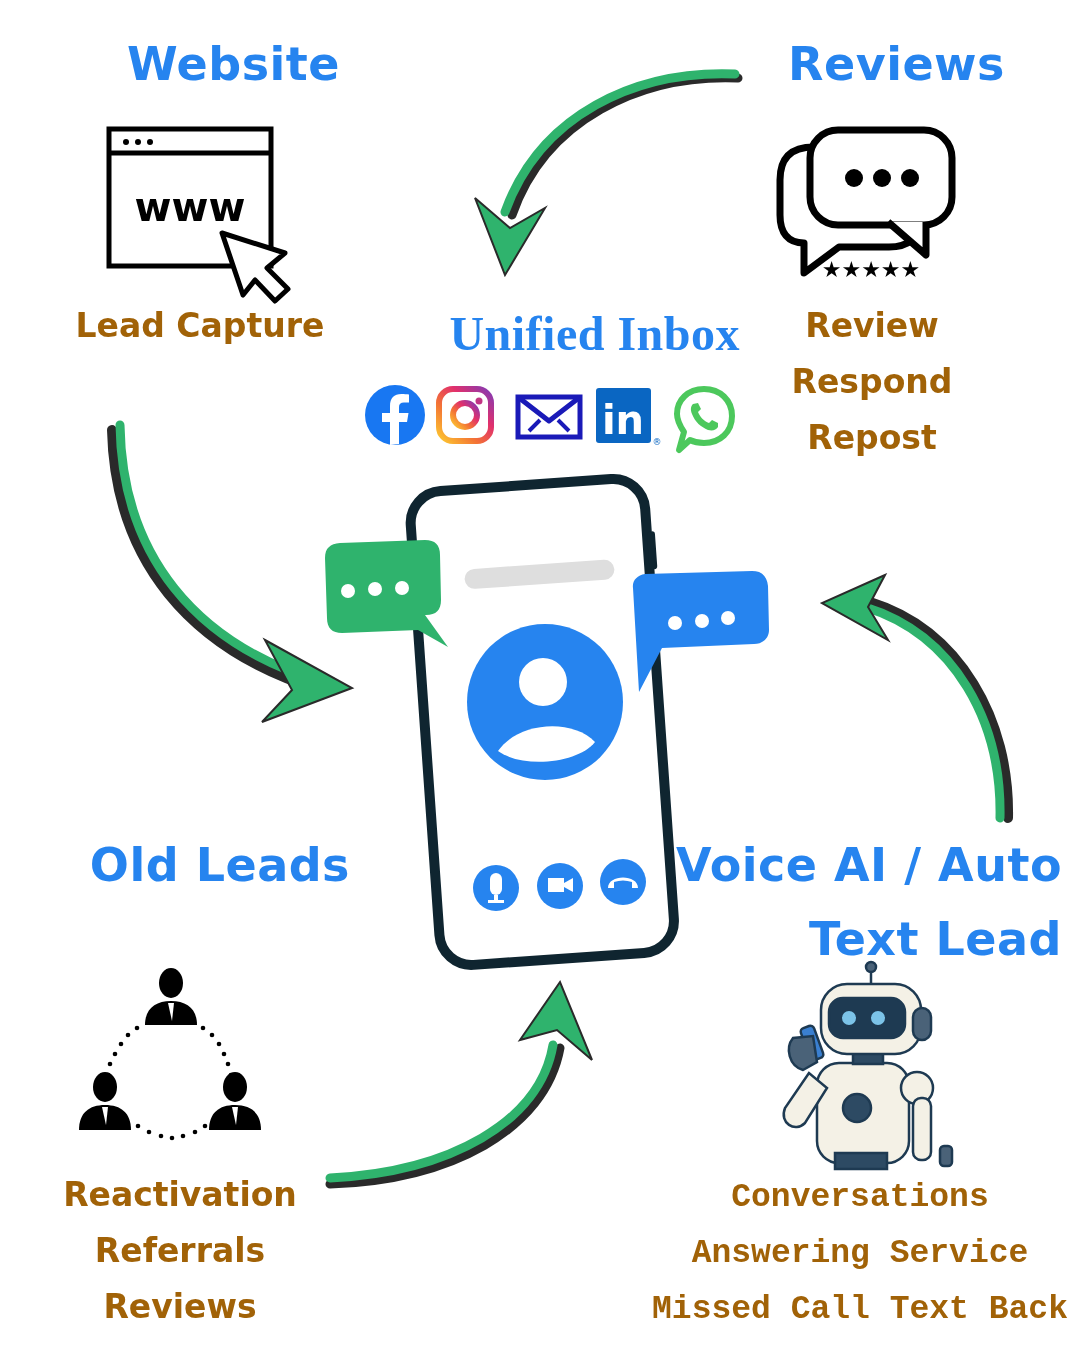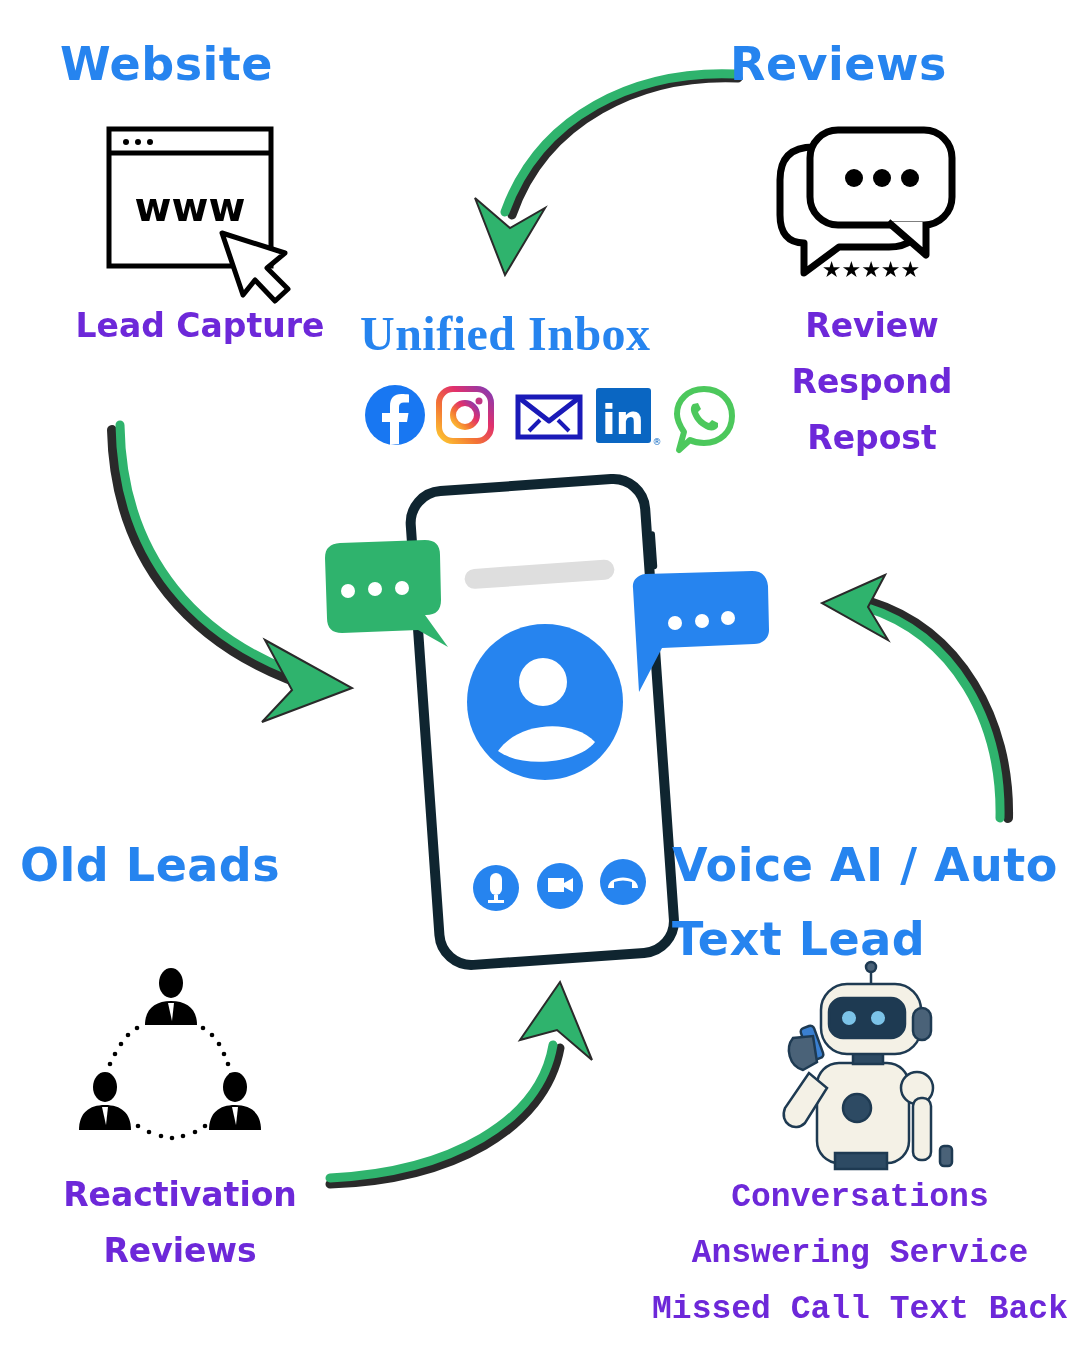--- a/index.html
+++ b/index.html
@@ -1,19 +1,19 @@
 <!DOCTYPE html>
 <html><head>
 <meta charset="utf-8">
 <style>
   html,body{margin:0;padding:0;background:#ffffff;}
   #stage{position:relative;width:1080px;height:1350px;overflow:hidden;background:#fff;font-family:"DejaVu Sans","Liberation Sans",sans-serif;}
   .abs{position:absolute;}
-  .heading{color:#2684ef;font-weight:bold;font-size:46px;text-align:left;line-height:1.15;letter-spacing:0.5px;white-space:nowrap;}
-  .sub{color:#6d28d9;font-weight:bold;font-size:33px;text-align:center;line-height:56px;white-space:nowrap;}
+  .heading{color:#2684ef;font-weight:bold;font-size:46px;text-align:right;line-height:1.15;letter-spacing:0.5px;white-space:nowrap;}
+  .sub{color:#a16207;font-weight:bold;font-size:33px;text-align:center;line-height:56px;white-space:nowrap;}
   svg{position:absolute;overflow:visible;}
 </style>
 </head>
 <body>
 
 <div id="stage">
 
   <svg width="1080" height="1350" style="left:0;top:0;">
     <path d="M738,78 C640,74 545,120 512,215" fill="none" stroke="#2a2a2a" stroke-width="9" stroke-linecap="round"></path>
     <path d="M735,74 C635,70 540,115 505,212" fill="none" stroke="#2fb36d" stroke-width="9" stroke-linecap="round"></path>
@@ -192,20 +192,21 @@
         <circle cx="97" cy="173" r="2.3"></circle>
           <circle cx="108" cy="171" r="2.3"></circle>
           <circle cx="120" cy="167" r="2.3"></circle>
           <circle cx="130" cy="161" r="2.3"></circle>
       </g>
     </g>
   </svg>
 
   <div class="abs" style="left:20px;top:1167px;width:320px;">
     <div class="sub">Reactivation</div>
+    <div class="sub">Referrals</div>
     <div class="sub">Reviews</div>
   </div>
 
   <div class="abs" style="left:672px;top:828px;width:390px;">
     <div class="heading" style="line-height:74px;">Voice AI / Auto</div>
     <div class="heading" style="line-height:74px;">Text Lead</div>
   </div>
 
   <svg width="200" height="215" style="left:765px;top:958px;">
     <g stroke="#1e3a52" stroke-width="2.5">

